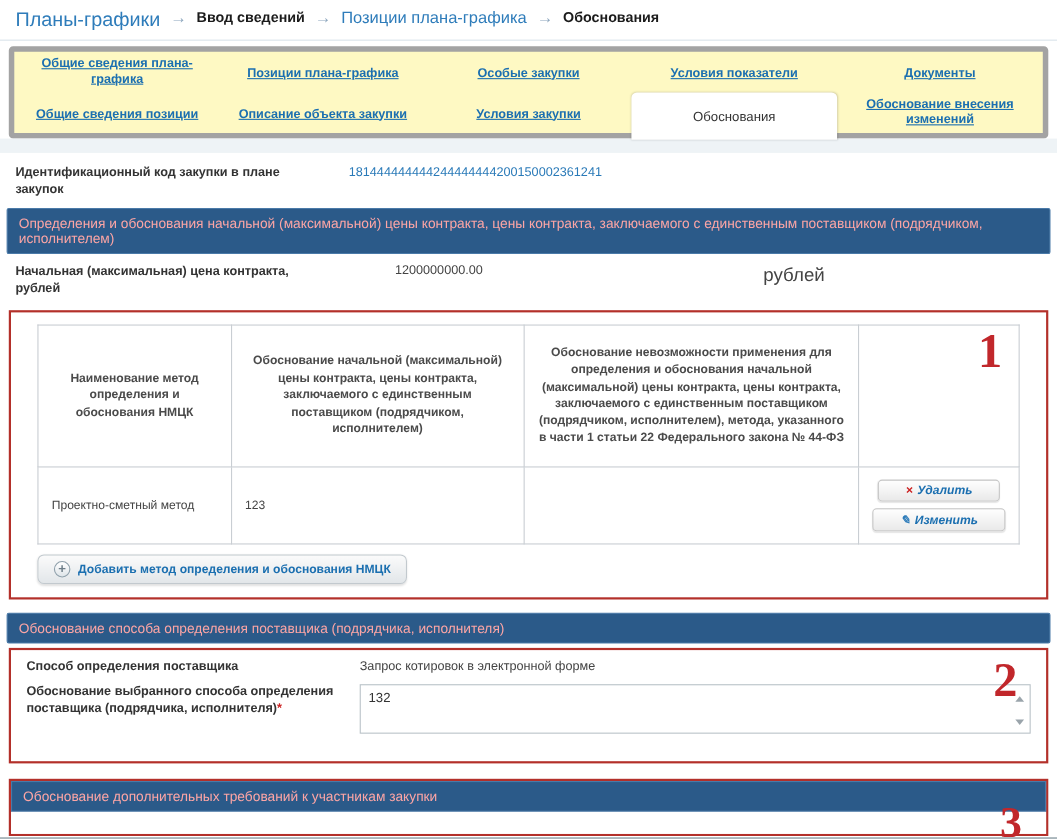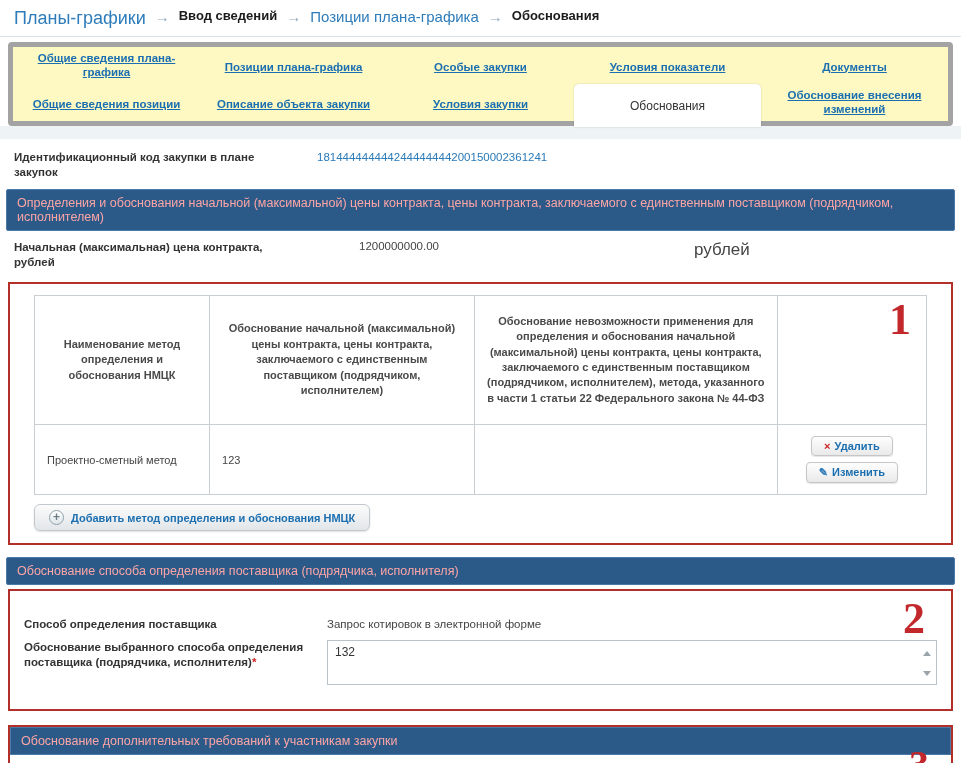--- a/index.html
+++ b/index.html
@@ -43,31 +43,31 @@
   #rect2 .num { top:6px;  right:26px; }
   #rect3 .num { top:18px; right:22px; font-size:40px; }
   
   .t-wrap { padding:11px 24px 12px; }
   table.nmck { width:100%; border-collapse:collapse; background:#fff; font-size:11px; color:#444; }
   table.nmck th, table.nmck td { border:1px solid #c9ced3; vertical-align:middle; }
   table.nmck th { font-weight:bold; text-align:center; padding:18px 12px; line-height:1.4; color:#4a4a4a; height:92px; }
   table.nmck td { padding:8px 12px; height:62px; }
   .btn-cell { text-align:center; }
   .btn-small { display:inline-block; background:linear-gradient(#fefefe,#e9e9e9); border:1px solid #c6c6c6; border-radius:4px;
-    padding:3px 12px; color:#1b6fb0; font-weight:bold; font-size:11px; cursor:pointer; box-shadow:0 1px 1px rgba(0,0,0,.1);
-    white-space:nowrap; margin:3px 16px; }
+    padding:3px 24px; color:#1b6fb0; font-weight:bold; font-size:11px; cursor:pointer; box-shadow:0 1px 1px rgba(0,0,0,.1);
+    white-space:nowrap; margin:3px 0;font-style:italic; }
   .x-icon { color:#cc2222; font-weight:bold; margin-right:4px; font-size:11px; }
   .pencil-icon { color:#2e7cba; margin-right:4px; }
   .add-btn { margin-top:9px; display:inline-flex; align-items:center; gap:7px; background:linear-gradient(#fbfbfb,#e2e6e9);
     border:1px solid #c2c9ce; border-radius:6px; padding:5px 14px; color:#1b6fb0; font-weight:bold; font-size:11px;
     cursor:pointer; box-shadow:0 1px 2px rgba(0,0,0,.12); }
   .plus-icon { width:15px; height:15px; border:1px solid #8fa0ab; border-radius:50%; color:#6d7d88; font-size:12px;
     line-height:13px; text-align:center; font-weight:bold; background:linear-gradient(#fff,#dfe5e9); }
   
-  .sup-wrap { padding:26px 14px 12px; }
+  .sup-wrap { padding:8px 14px 12px; }
   .sup-row { display:flex; margin-bottom:8px; }
   .sup-value { margin-left:18px; font-size:11.5px; color:#444; padding-top:1px;text-align:right; }
   .req { color:#cc2222; font-weight:bold; }
   .ta-wrap { position:relative; flex:1; margin-left:18px; max-width:645px; }
   textarea.just { width:100%; height:45px; border:1px solid #b9c2c8; font:12px "Liberation Sans", sans-serif;
     padding:4px 18px 4px 7px; resize:none; color:#333; background:#fff; }
   .chev { position:absolute; right:6px; width:0; height:0; border-left:4px solid transparent; border-right:4px solid transparent; }
   .chev-up   { top:11px;    border-bottom:5px solid #9aa4ab; }
   .chev-down { bottom:13px; border-top:5px solid #9aa4ab; }
   

